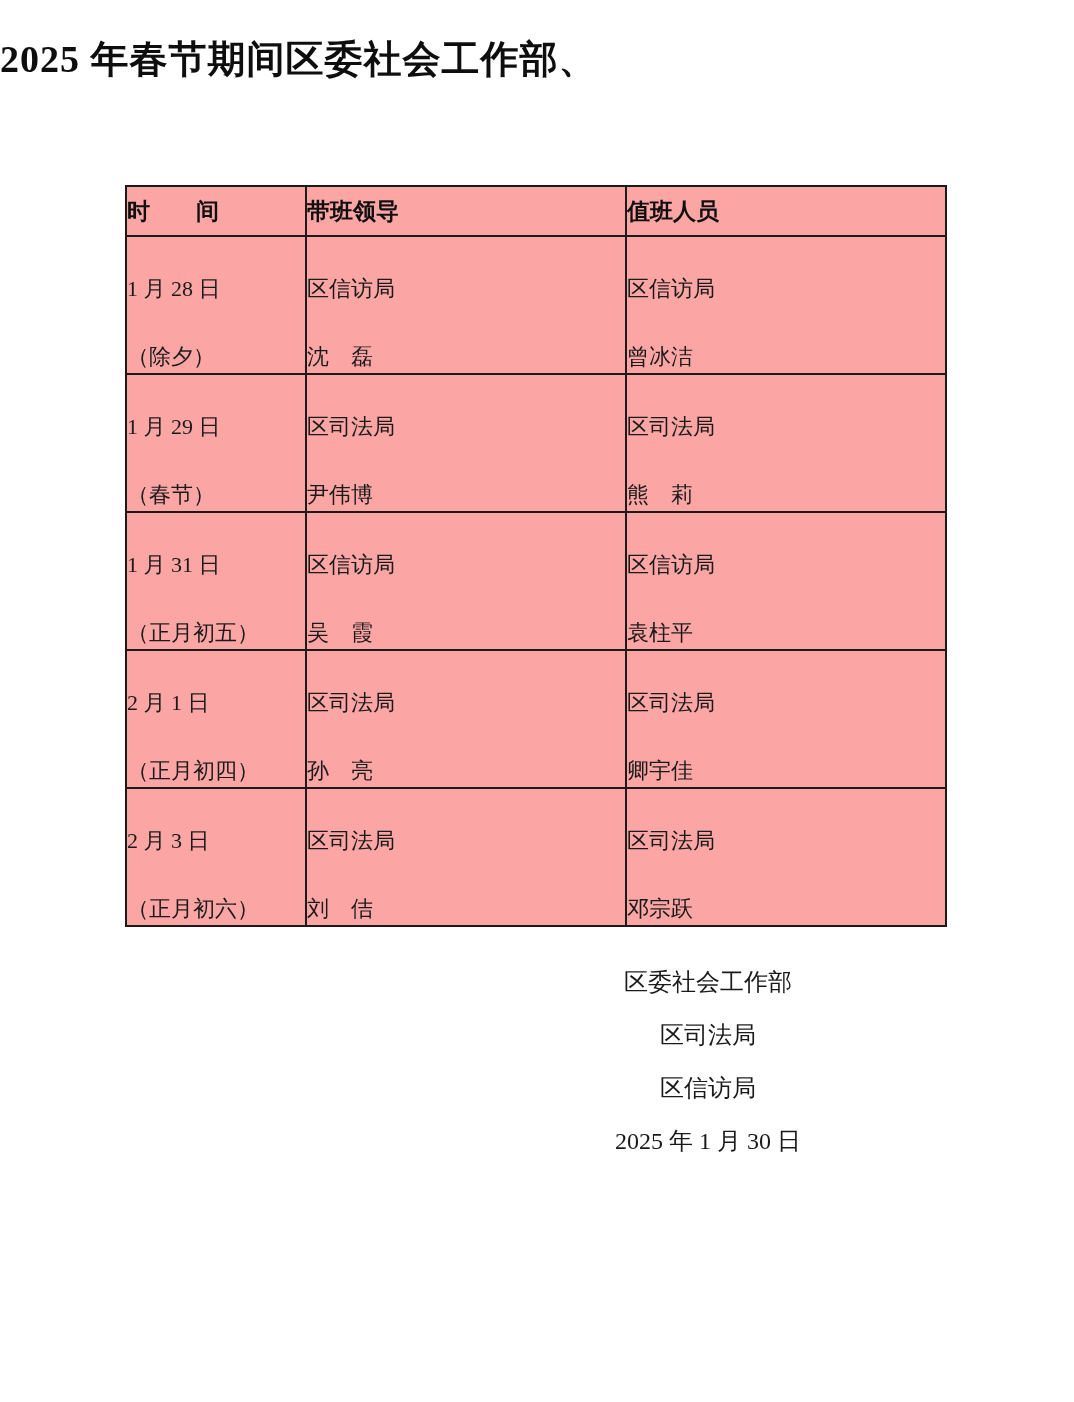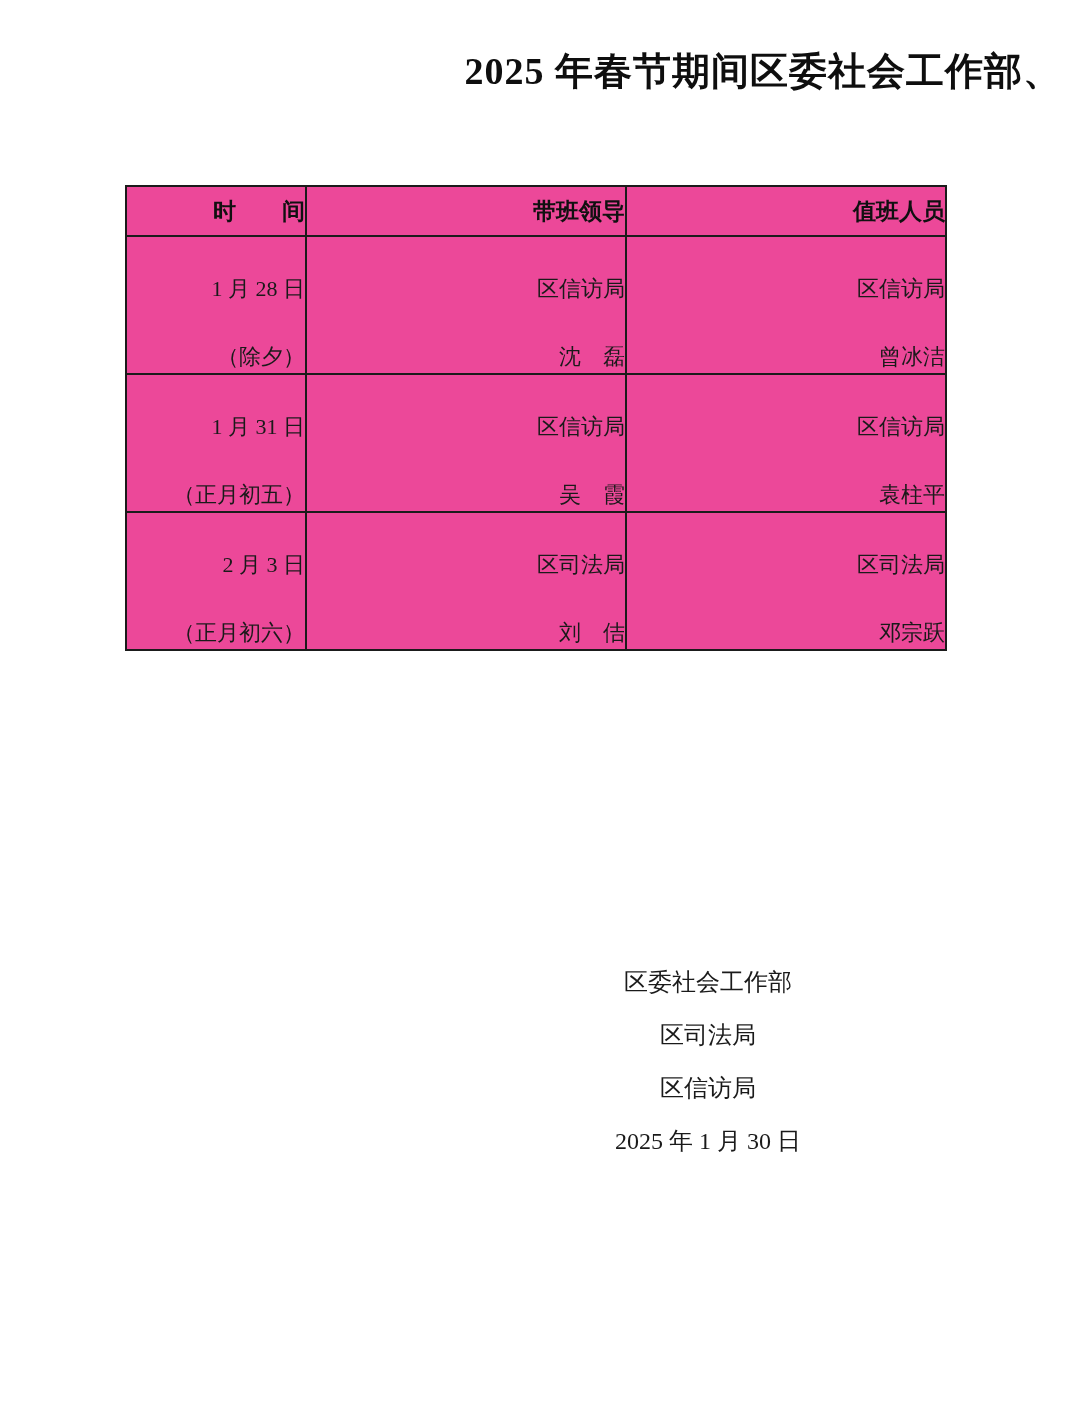--- a/index.html
+++ b/index.html
@@ -12,46 +12,46 @@
     background: #ffffff;
     color: #151515;
     font-family: "Liberation Serif", "DejaVu Serif", serif;
     overflow: hidden;
   }
   .title {
     position: absolute;
     top: 34px;
     left: 0;
     right: 0;
-    margin: 12px;
-    text-align: right;
+    margin: 0;
+    text-align: left;
     font-size: 38px;
     font-weight: 700;
     line-height: 50px;
     letter-spacing: 1px;
     color: #0e0e0e;
   }
   .title-line { display: block; }
   table.roster {
     position: absolute;
     left: 125px;
     top: 185px;
     width: 820px;
     border-collapse: collapse;
     table-layout: fixed;
   }
   col.c1 { width: 180px; }
   col.c2 { width: 320px; }
   col.c3 { width: 320px; }
   .roster th, .roster td {
     border: 2px solid #1b1b1b;
-    text-align: right;
+    text-align: left;
     vertical-align: middle;
     padding: 0;
-    background: #ec4899;
+    background: #fca5a5;
   }
   .roster th {
     height: 50px;
     font-size: 23px;
     font-weight: 700;
     color: #101010;
   }
   .roster td {
     height: 80px;
     font-size: 22px;
@@ -102,30 +102,58 @@
           <div class="cell-line">区信访局</div>
           <div class="cell-line">沈　磊</div>
         </td>
         <td>
           <div class="cell-line">区信访局</div>
           <div class="cell-line">曾冰洁</div>
         </td>
       </tr>
       <tr>
         <td>
+          <div class="cell-line">1 月 29 日</div>
+          <div class="cell-line">（春节）</div>
+        </td>
+        <td>
+          <div class="cell-line">区司法局</div>
+          <div class="cell-line">尹伟博</div>
+        </td>
+        <td>
+          <div class="cell-line">区司法局</div>
+          <div class="cell-line">熊　莉</div>
+        </td>
+      </tr>
+      <tr>
+        <td>
           <div class="cell-line">1 月 31 日</div>
           <div class="cell-line">（正月初五）</div>
         </td>
         <td>
           <div class="cell-line">区信访局</div>
           <div class="cell-line">吴　霞</div>
         </td>
         <td>
           <div class="cell-line">区信访局</div>
           <div class="cell-line">袁柱平</div>
+        </td>
+      </tr>
+      <tr>
+        <td>
+          <div class="cell-line">2 月 1 日</div>
+          <div class="cell-line">（正月初四）</div>
+        </td>
+        <td>
+          <div class="cell-line">区司法局</div>
+          <div class="cell-line">孙　亮</div>
+        </td>
+        <td>
+          <div class="cell-line">区司法局</div>
+          <div class="cell-line">卿宇佳</div>
         </td>
       </tr>
       <tr>
         <td>
           <div class="cell-line">2 月 3 日</div>
           <div class="cell-line">（正月初六）</div>
         </td>
         <td>
           <div class="cell-line">区司法局</div>
           <div class="cell-line">刘　佶</div>

